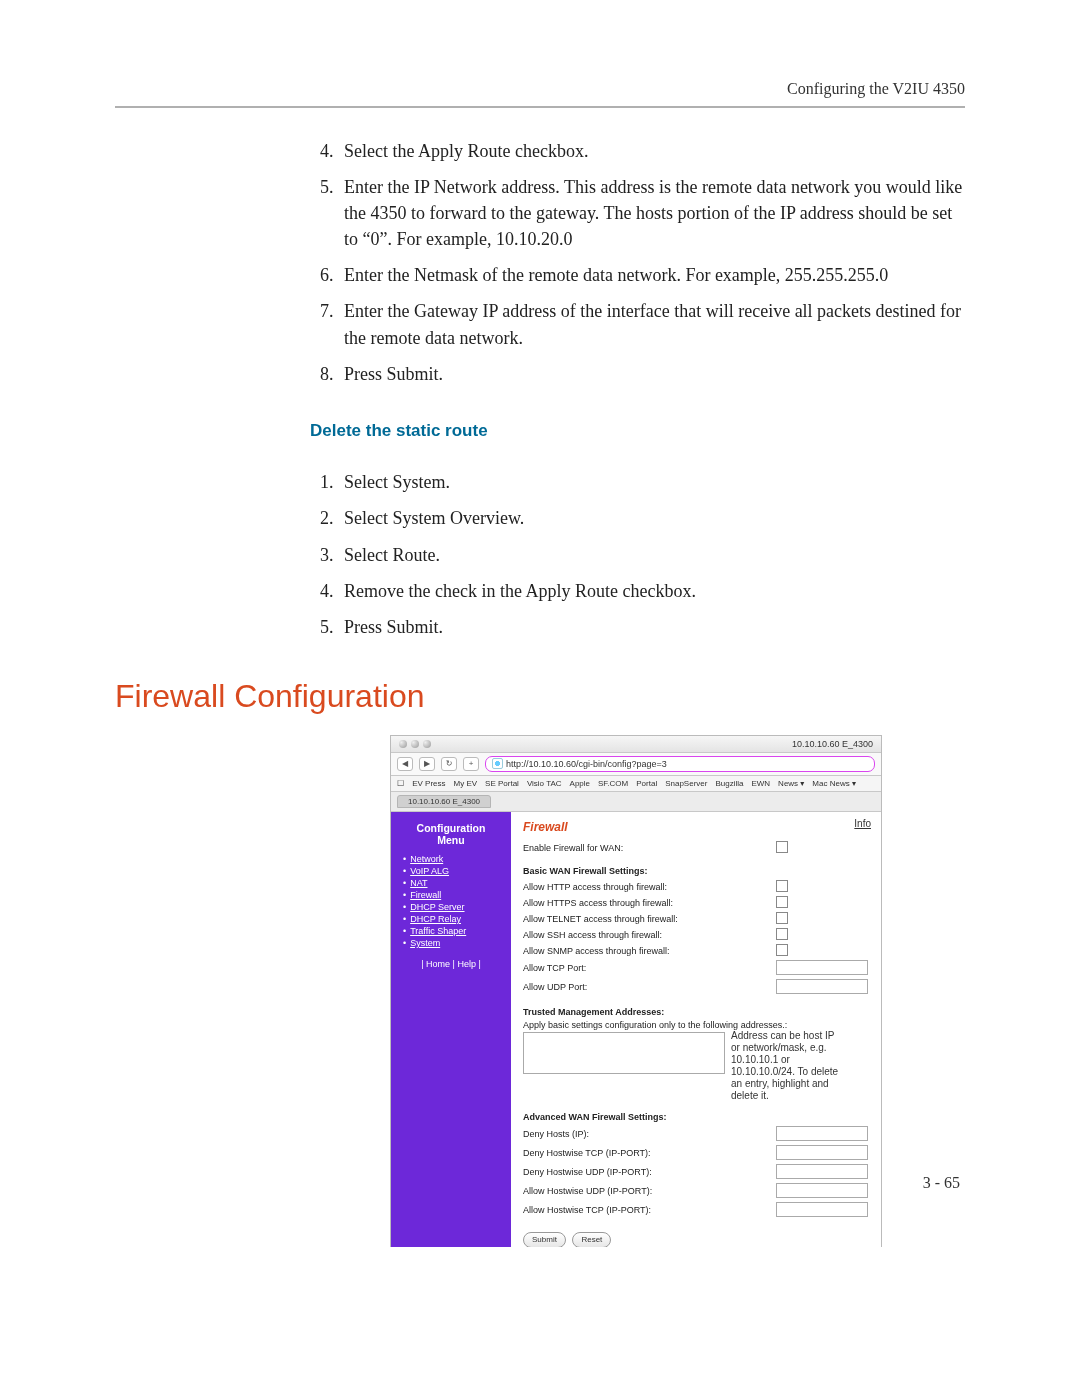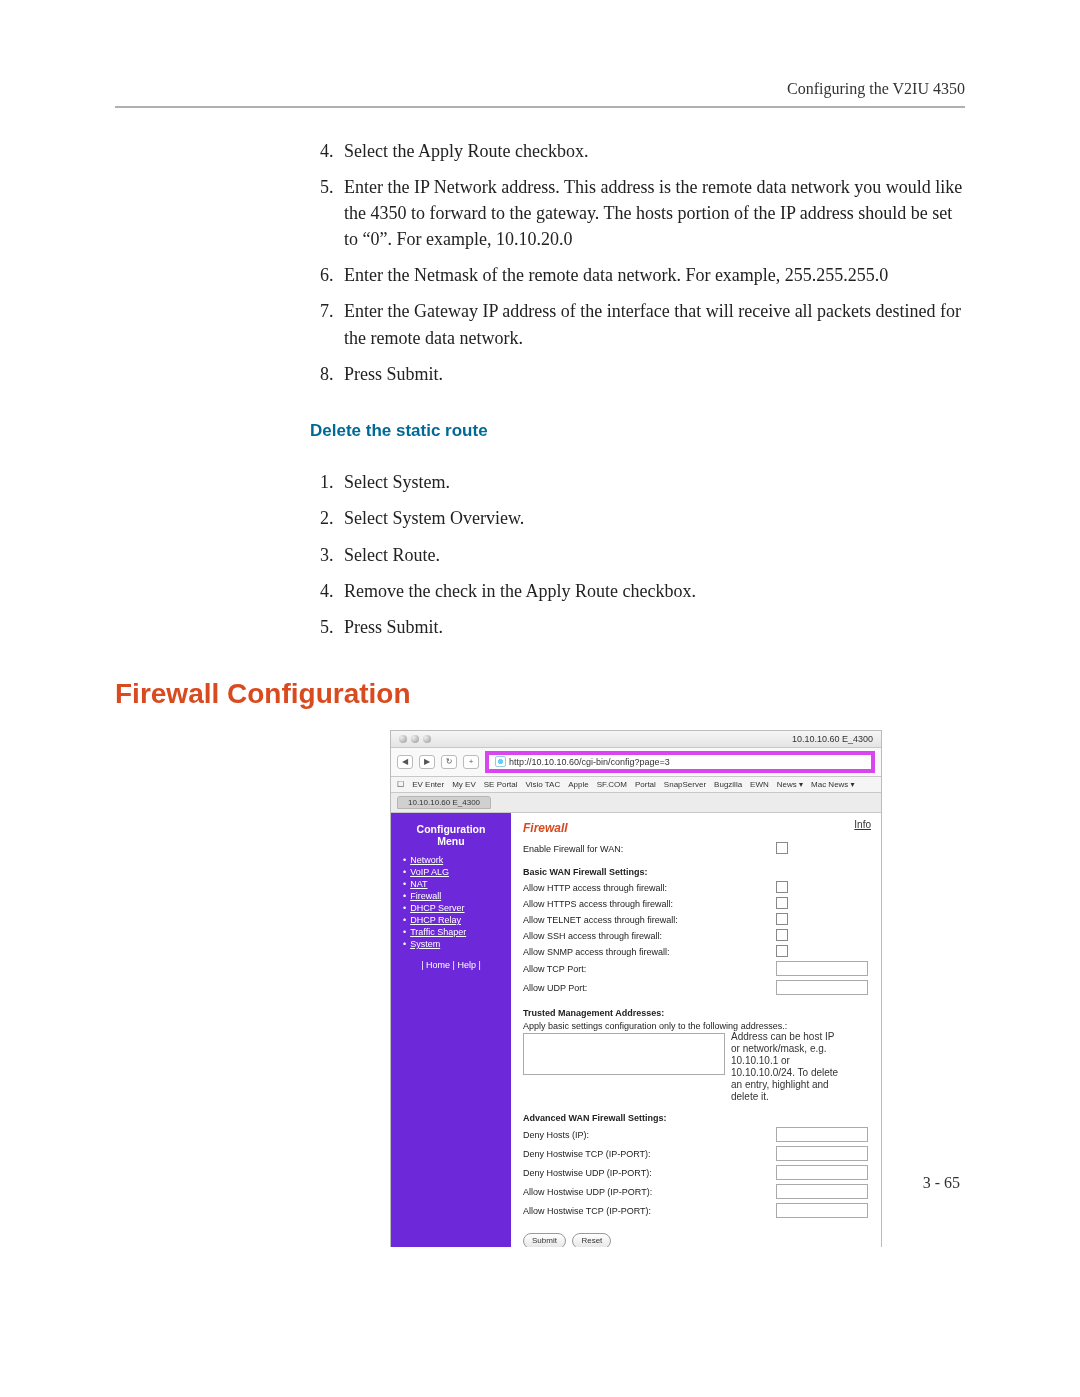--- a/index.html
+++ b/index.html
@@ -42,23 +42,23 @@
   }
   h3.sub {
     font-family: Arial, Helvetica, sans-serif;
     font-weight: bold;
     color: #006a96;
     font-size: 17px;
     margin: 32px 0 26px 0;
   }
   h2.section {
     font-family: Arial, Helvetica, sans-serif;
-    font-weight: bold;
+    font-weight: normal;
     color: #d94a1f;
-    font-size: 28px;
+    font-size: 32px;
     margin: 38px 0 20px 0;
   }
   .footer-pn {
     position: absolute;
     bottom: 55px;
     right: 120px;
     font-size: 16px;
     color: #333;
   }
 
@@ -104,23 +104,23 @@
     border-radius: 3px;
     background: #fff;
     font-size: 8px;
     line-height: 11px;
     text-align: center;
     color: #555;
   }
   .ss-url {
     flex: 1;
     height: 14px;
-    border: 4px solid #d946ef;
-    background: #fff;
-    border-radius: 0;
+    border: 1px solid #d946ef;
+    background: #fff;
+    border-radius: 7px;
     padding: 0 6px;
     font-size: 9px;
     line-height: 14px;
     color: #333;
     display: flex;
     align-items: center;
     gap: 3px;
   }
   .ss-url .favicon {
     width: 9px; height: 9px;
@@ -284,21 +284,21 @@
       <div class="navbtn">↻</div>
       <div class="navbtn">+</div>
       <div class="ss-url">
         <span class="favicon"></span>
         <span>http://10.10.10.60/cgi-bin/config?page=3</span>
       </div>
     </div>
 
     <div class="ss-bookmarks">
       <span class="bm">☐</span>
-      <span class="bm">EV Enter</span>
+      <span class="bm">EV Press</span>
       <span class="bm">My EV</span>
       <span class="bm">SE Portal</span>
       <span class="bm">Visio TAC</span>
       <span class="bm">Apple</span>
       <span class="bm">SF.COM</span>
       <span class="bm">Portal</span>
       <span class="bm">SnapServer</span>
       <span class="bm">Bugzilla</span>
       <span class="bm">EWN</span>
       <span class="bm">News ▾</span>

